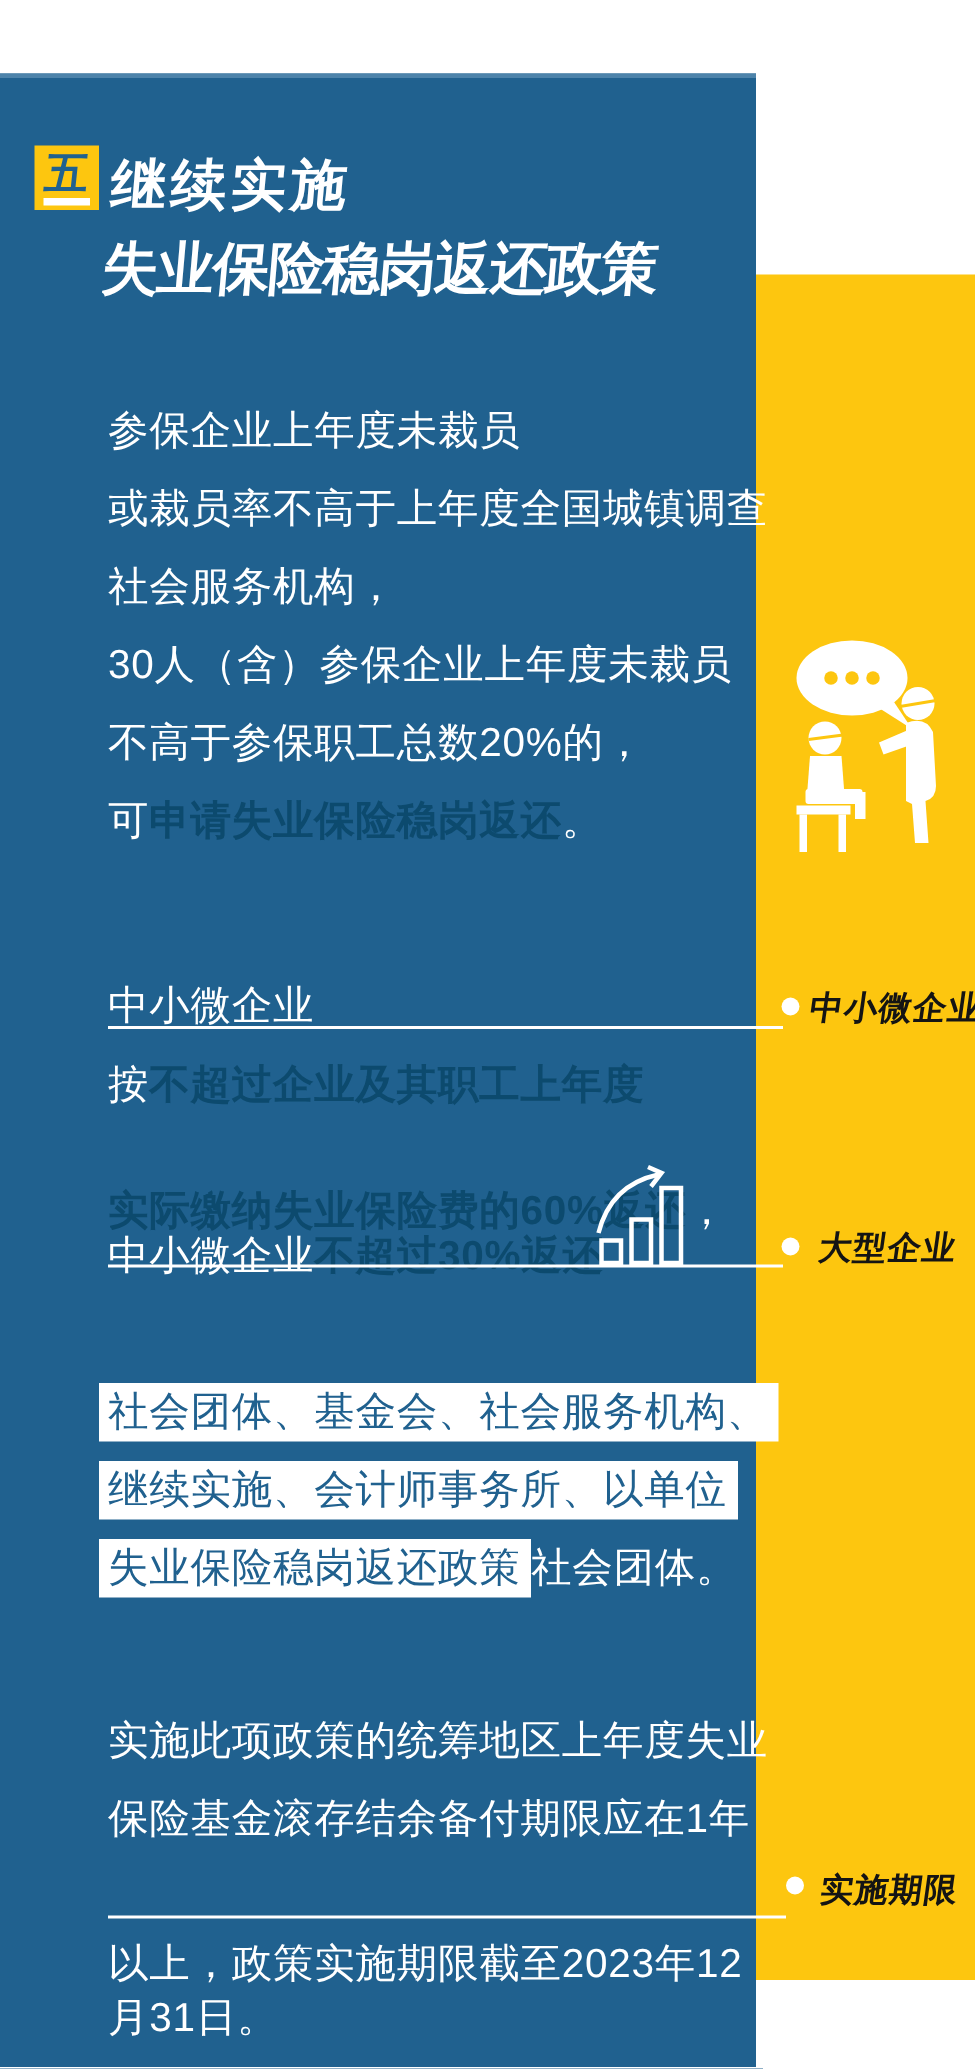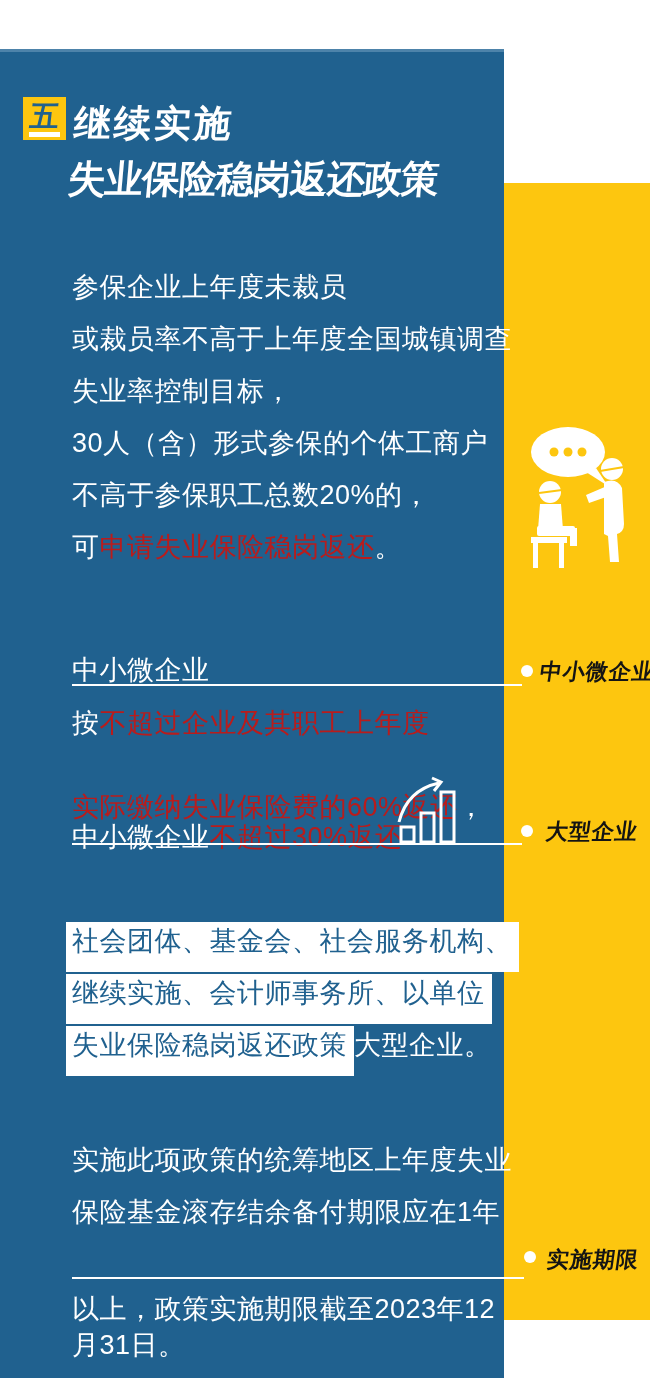--- a/index.html
+++ b/index.html
@@ -38,26 +38,26 @@
     position:absolute;color:#ffffff;font-weight:900;white-space:nowrap;
     transform:skewX(-5deg);
   }
   .title-1{left:74px;top:99px;font-size:37px;letter-spacing:3px;}
   .title-2{left:68px;top:154px;font-size:38px;letter-spacing:-1px;}
   
   .line{
     position:absolute;left:72px;color:#ffffff;font-size:27px;line-height:34px;
     white-space:nowrap;letter-spacing:0.5px;
   }
-  .yellow-text{color:#b91c1c;font-weight:normal;}
+  .yellow-text{color:#0c4a6e;font-weight:bold;}
   
   .line-hl{left:66px;}
   .hl{
     background:#ffffff;color:#20618f;
-    padding:4px 7px 16px 6px;
+    padding:4px 7px 5px 6px;
   }
   
   .rule{
     position:absolute;height:2px;background:#ffffff;left:72px;z-index:5;
   }
   .rule-1{top:684px;width:450px;}
   .rule-2{top:843px;width:450px;}
   .rule-3{top:1277px;width:452px;}
   
   .bullet{
@@ -78,22 +78,22 @@
 <div class="badge">
   <span class="num">五</span>
   <span class="badge-bar"></span>
 </div>
 
 <div class="title-line title-1">继续实施</div>
 <div class="title-line title-2">失业保险稳岗返还政策</div>
 
 <div class="line" style="top:270px">参保企业上年度未裁员</div>
 <div class="line" style="top:322px">或裁员率不高于上年度全国城镇调查</div>
-<div class="line" style="top:374px">失业率控制目标，</div>
-<div class="line" style="top:426px">30人（含）形式参保的个体工商户</div>
+<div class="line" style="top:374px">社会服务机构，</div>
+<div class="line" style="top:426px">30人（含）参保企业上年度未裁员</div>
 <div class="line" style="top:478px">不高于参保职工总数20%的，</div>
 <div class="line" style="top:530px">
   <span>可</span><span class="yellow-text">申请失业保险稳岗返还</span><span>。</span>
 </div>
 
 <div class="line" style="top:653px">中小微企业</div>
 <div class="rule rule-1"></div>
 
 <div class="line" style="top:706px">
   <span>按</span><span class="yellow-text">不超过企业及其职工上年度</span>
@@ -118,21 +118,21 @@
   </svg>
 </div>
 
 <div class="line line-hl" style="top:924px">
   <span class="hl">社会团体、基金会、社会服务机构、</span>
 </div>
 <div class="line line-hl" style="top:976px">
   <span class="hl">继续实施、会计师事务所、以单位</span>
 </div>
 <div class="line line-hl" style="top:1028px">
-  <span class="hl">失业保险稳岗返还政策</span><span>大型企业。</span>
+  <span class="hl">失业保险稳岗返还政策</span><span>社会团体。</span>
 </div>
 
 <div class="line" style="top:1143px">实施此项政策的统筹地区上年度失业</div>
 <div class="line" style="top:1195px">保险基金滚存结余备付期限应在1年</div>
 <div class="line" style="top:1292px">以上，政策实施期限截至2023年12</div>
 <div class="line" style="top:1328px">月31日。</div>
 <div class="rule rule-3"></div>
 
 <div class="icon-box" style="left:520px;top:424px;width:115px;height:145px;">
   <svg width="115" height="145" viewBox="0 0 115 145">

